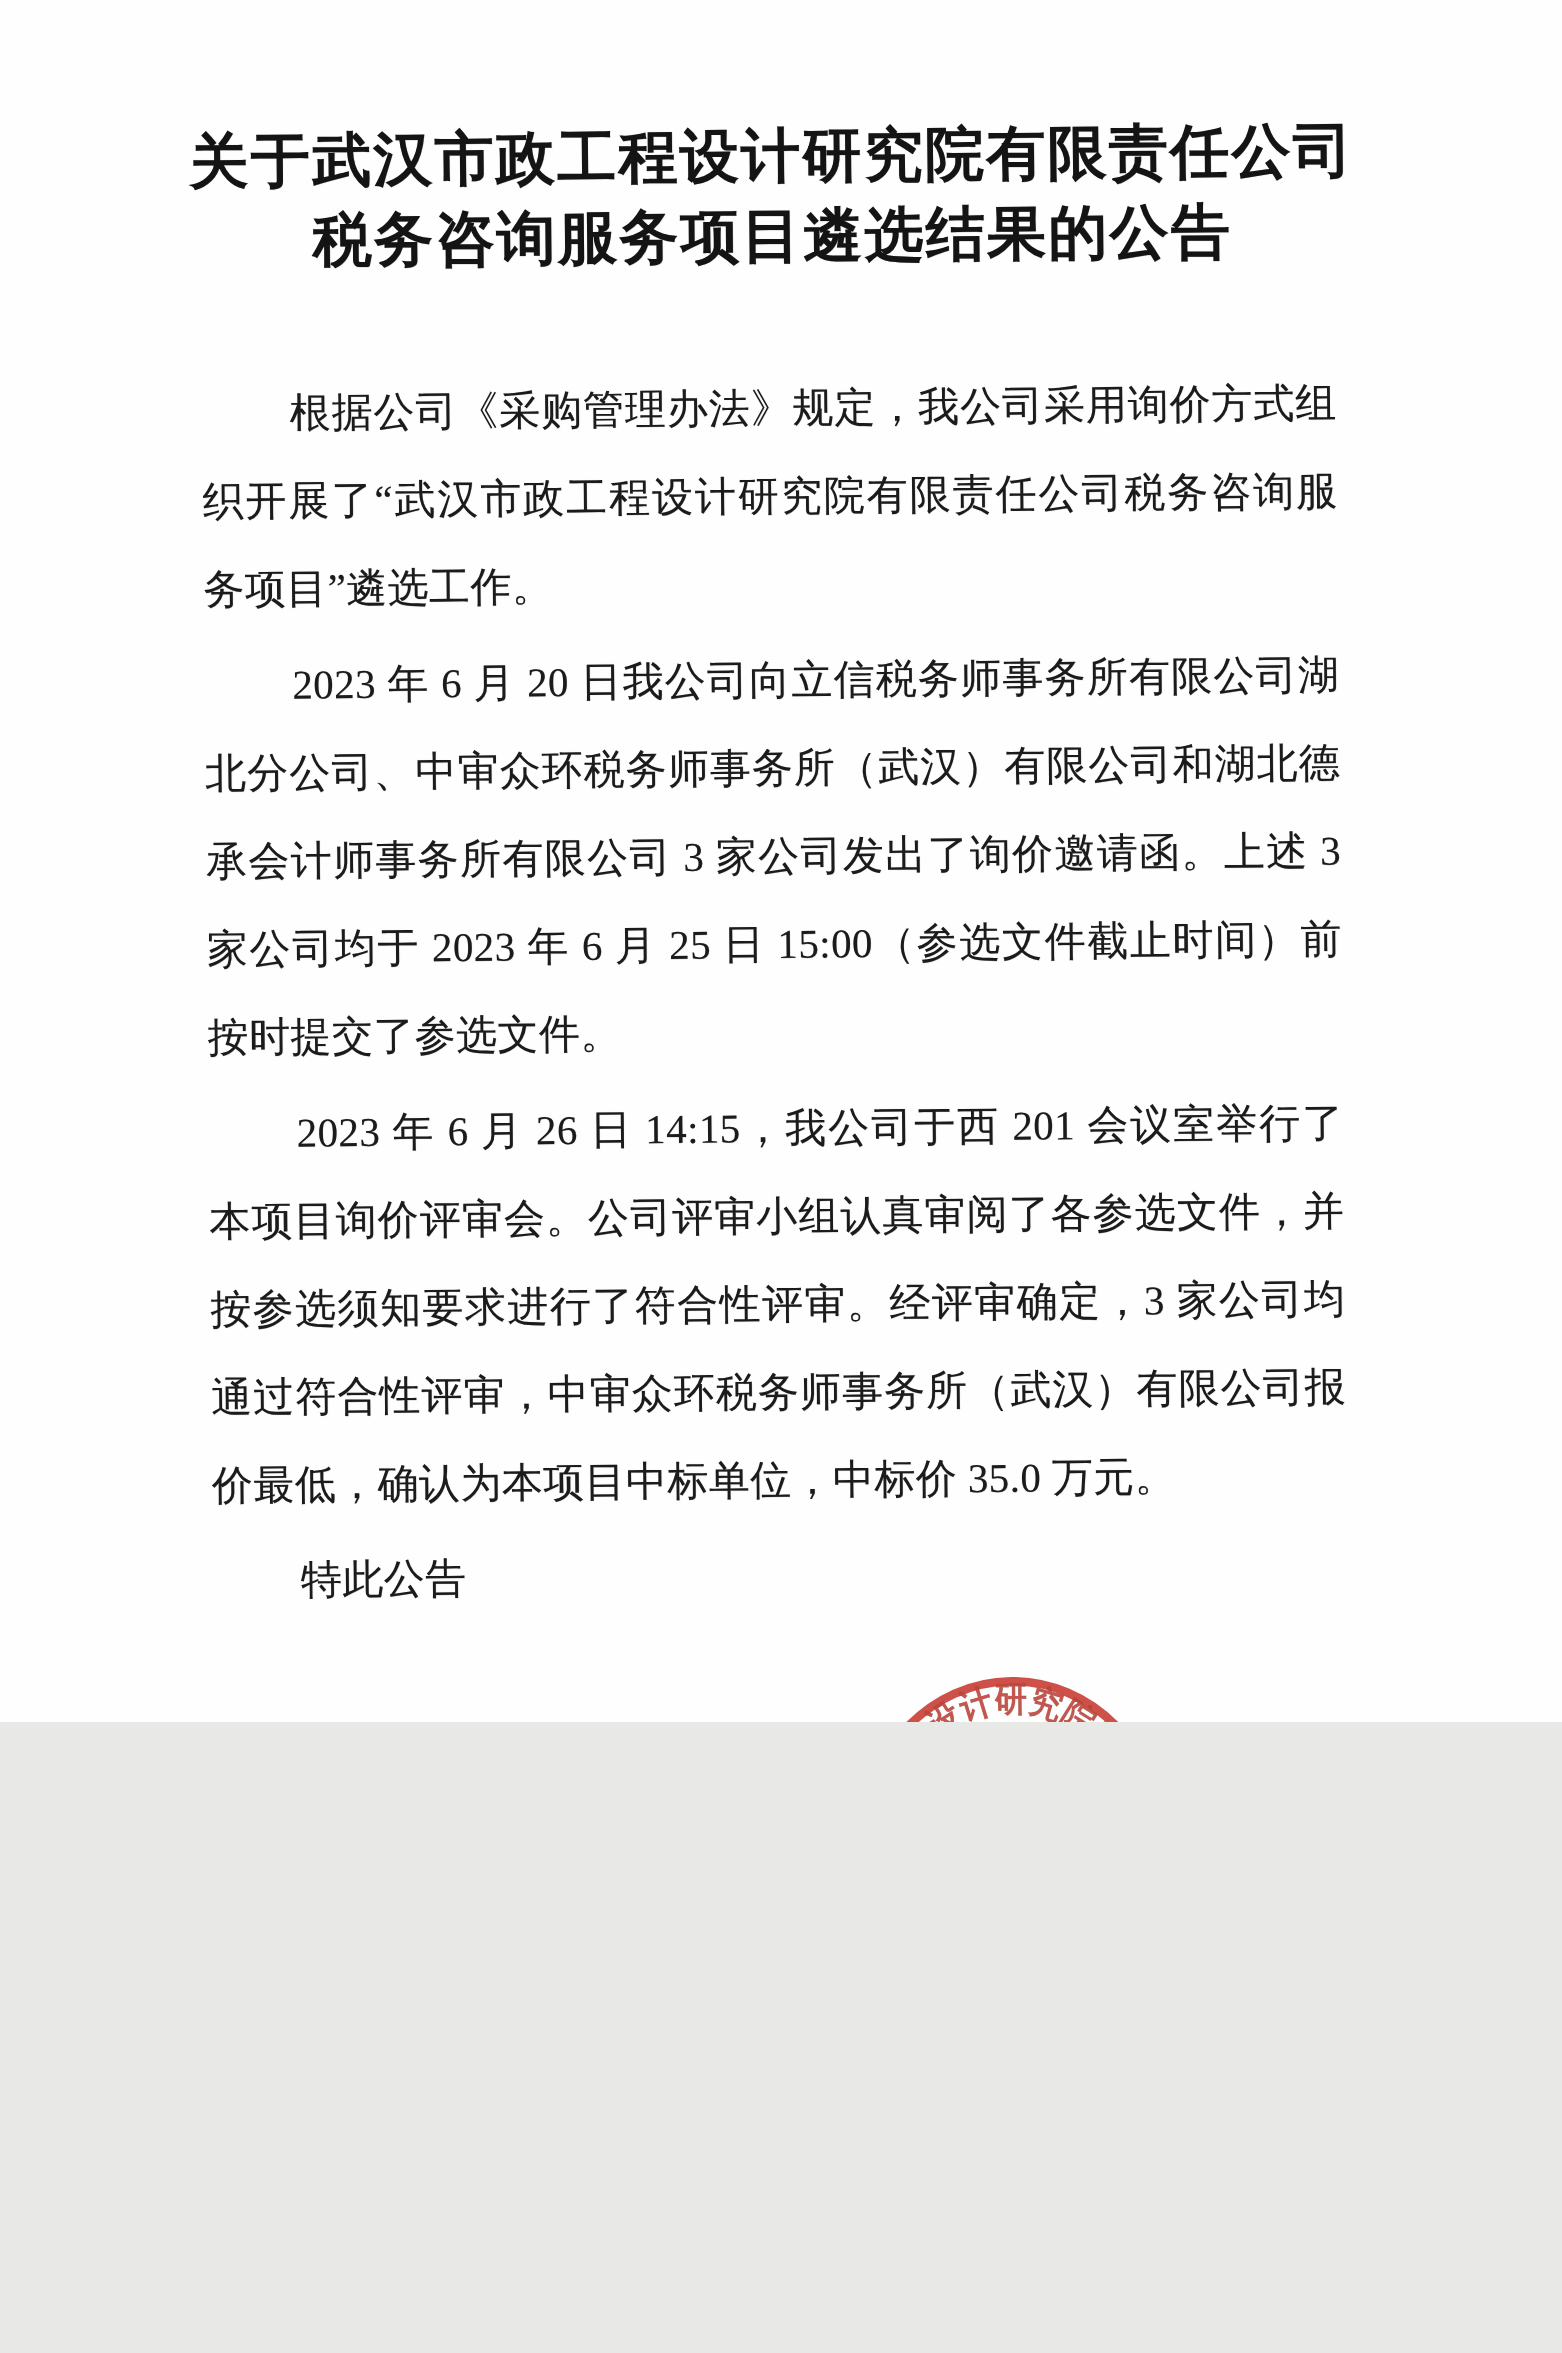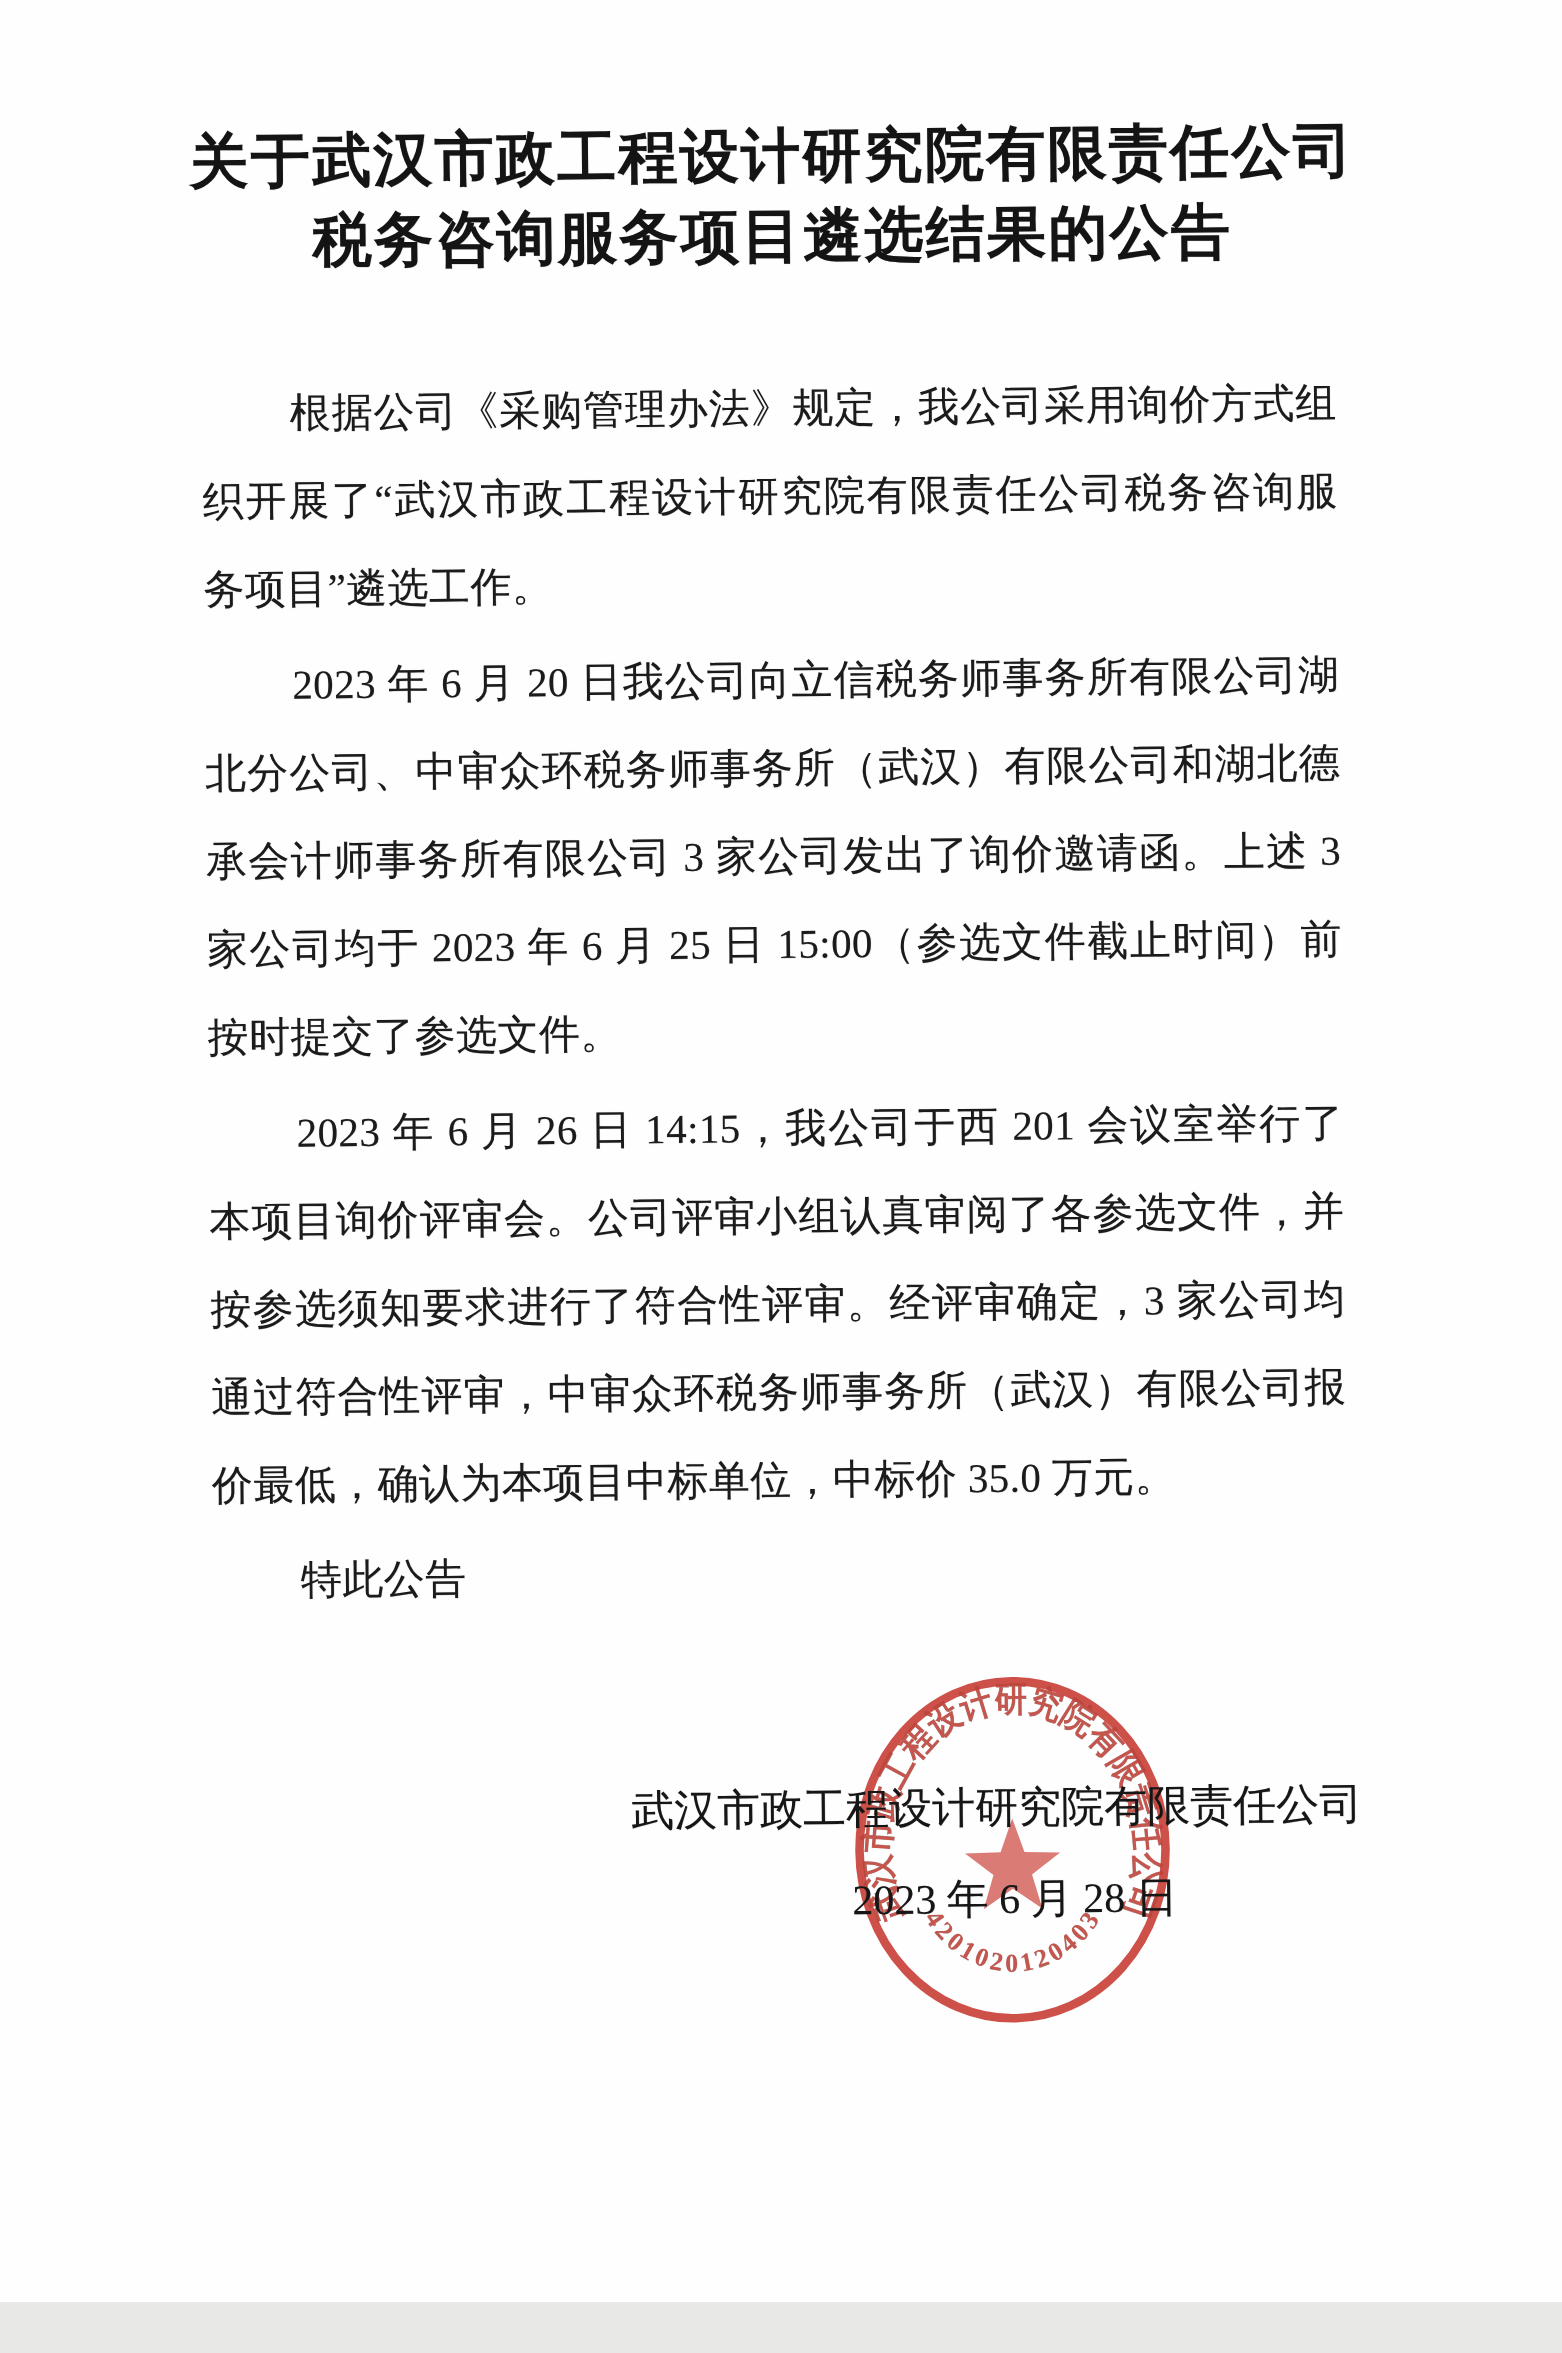--- a/index.html
+++ b/index.html
@@ -3,21 +3,21 @@
 <meta charset="utf-8">
 <style>
   html, body {
     margin: 0;
     padding: 0;
     background: #e8e8e6;
   }
   .page {
     position: relative;
     width: 1563px;
-    height: 2302px;
+    height: 1722px;
     margin: 0 auto;
     background: #fefefe;
     overflow: hidden;
     font-family: "Liberation Serif", "DejaVu Serif", serif;
     color: #1b1b1b;
   }
   .content {
     position: absolute;
     inset: 0;
     transform: rotate(-0.55deg);

